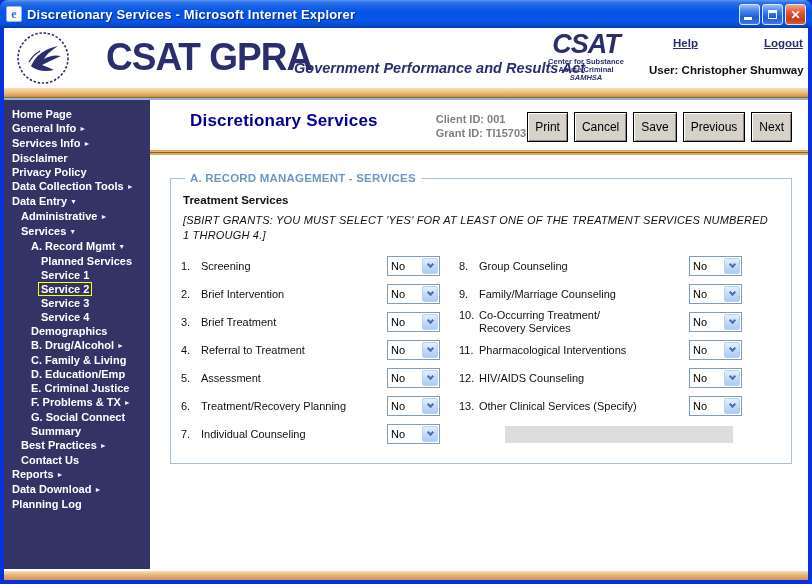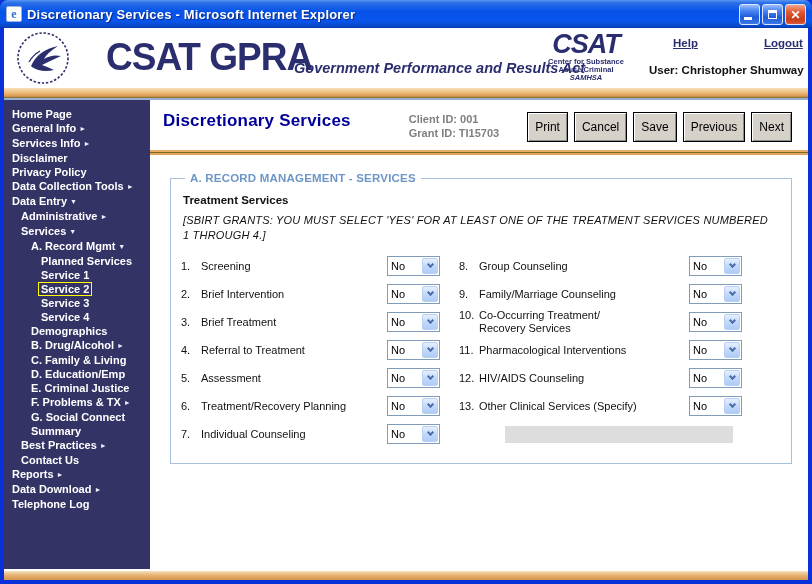--- a/index.html
+++ b/index.html
@@ -51,21 +51,21 @@
   .nav-item{ color:#fff; font-weight:bold; font-size:11px; line-height:14px; white-space:nowrap; cursor:pointer; }
   .nav-item.lvl0{ padding-left:8px; }
   .nav-item.lvl1{ padding-left:17px; }
   .nav-item.lvl2{ padding-left:27px; }
   .nav-item.lvl3{ padding-left:37px; }
   .nav-label.selected{ border:1px solid #FFFF00; padding:0 2px; margin-left:-3px; display:inline-block; line-height:12px; }
   .nav-arrow{ font-size:7px; margin-left:3px; color:#EAF0FF; vertical-align:1px; }
 
   .main{ flex:1; background:#fff; display:flex; flex-direction:column; }
   .main-header{ display:flex; align-items:flex-start; padding:11px 16px 8px 13px; }
-  .page-title{ font-size:17px; font-weight:bold; color:#000099; letter-spacing:.2px; }
+  .page-title{ font-size:17px; font-weight:bold; color:#000099; letter-spacing:.2px;margin-left:27px; }
   .ids{ margin-left:58px; font-size:11px; font-weight:bold; color:#7F7F7F; line-height:14px; padding-top:1px; }
   .toolbar{ margin-left:auto; display:flex; gap:6px; padding-top:1px; }
   .tbtn{ height:30px; padding:0 7px; background:#D6D2CA; border:1px solid #000;
     box-shadow:inset 1px 1px 0 #FFFFFF, inset -1px -1px 0 #8A8A8A;
     font-size:12px; font-family:"Liberation Sans",sans-serif; color:#000; cursor:pointer; }
   .rule{ height:5px; flex:none;
     background:linear-gradient(180deg,#E3A55C 0%,#E8AC64 30%,#7A6A28 48%,#7A6A28 56%,#E3A55C 70%,#E3A55C 100%); }
 
   
   .section{ margin:17px 16px 0 20px; border:1px solid #A9C0DA; padding:4px 8px 14px 10px; }
@@ -163,21 +163,21 @@
           <div class="nav-item lvl2"><span class="nav-label">C. Family &amp; Living</span></div>
           <div class="nav-item lvl2"><span class="nav-label">D. Education/Emp</span></div>
           <div class="nav-item lvl2"><span class="nav-label">E. Criminal Justice</span></div>
           <div class="nav-item lvl2"><span class="nav-label">F. Problems &amp; TX</span><span class="nav-arrow">►</span></div>
           <div class="nav-item lvl2"><span class="nav-label">G. Social Connect</span></div>
           <div class="nav-item lvl2"><span class="nav-label">Summary</span></div>
           <div class="nav-item lvl1"><span class="nav-label">Best Practices</span><span class="nav-arrow">►</span></div>
           <div class="nav-item lvl1"><span class="nav-label">Contact Us</span></div>
           <div class="nav-item lvl0"><span class="nav-label">Reports</span><span class="nav-arrow">►</span></div>
           <div class="nav-item lvl0"><span class="nav-label">Data Download</span><span class="nav-arrow">►</span></div>
-          <div class="nav-item lvl0"><span class="nav-label">Telephone Log</span></div>
+          <div class="nav-item lvl0"><span class="nav-label">Planning Log</span></div>
         </div>
 
       <div class="main">
         <div class="main-header">
           <div class="page-title">Discretionary Services</div>
           <div class="ids">
             <div>Client ID: 001</div>
             <div>Grant ID: TI15703</div>
           </div>
           <div class="toolbar" id="toolbar">

